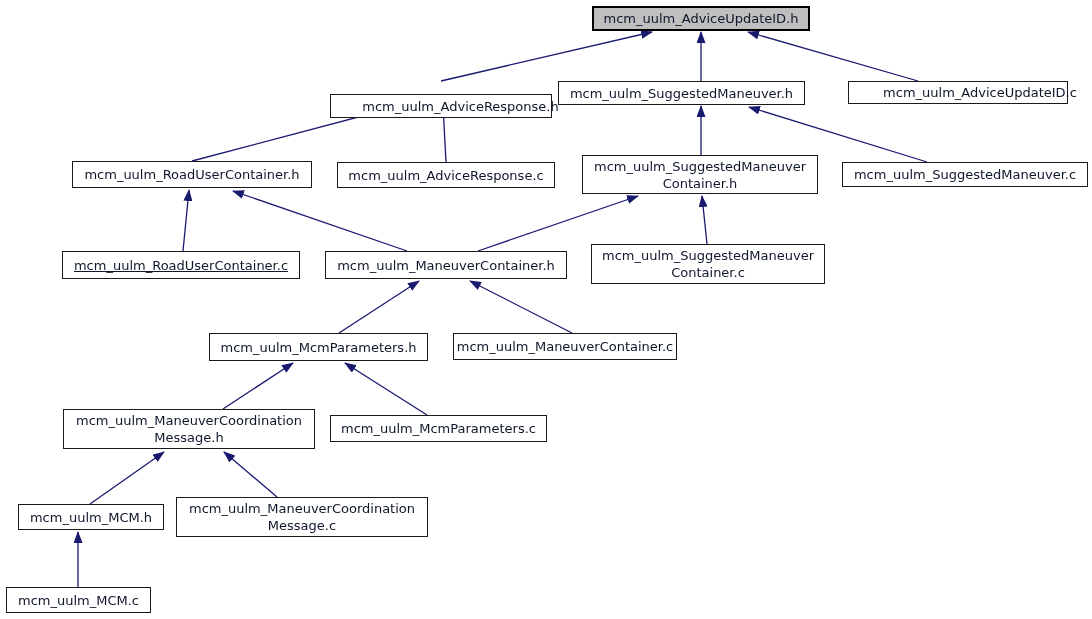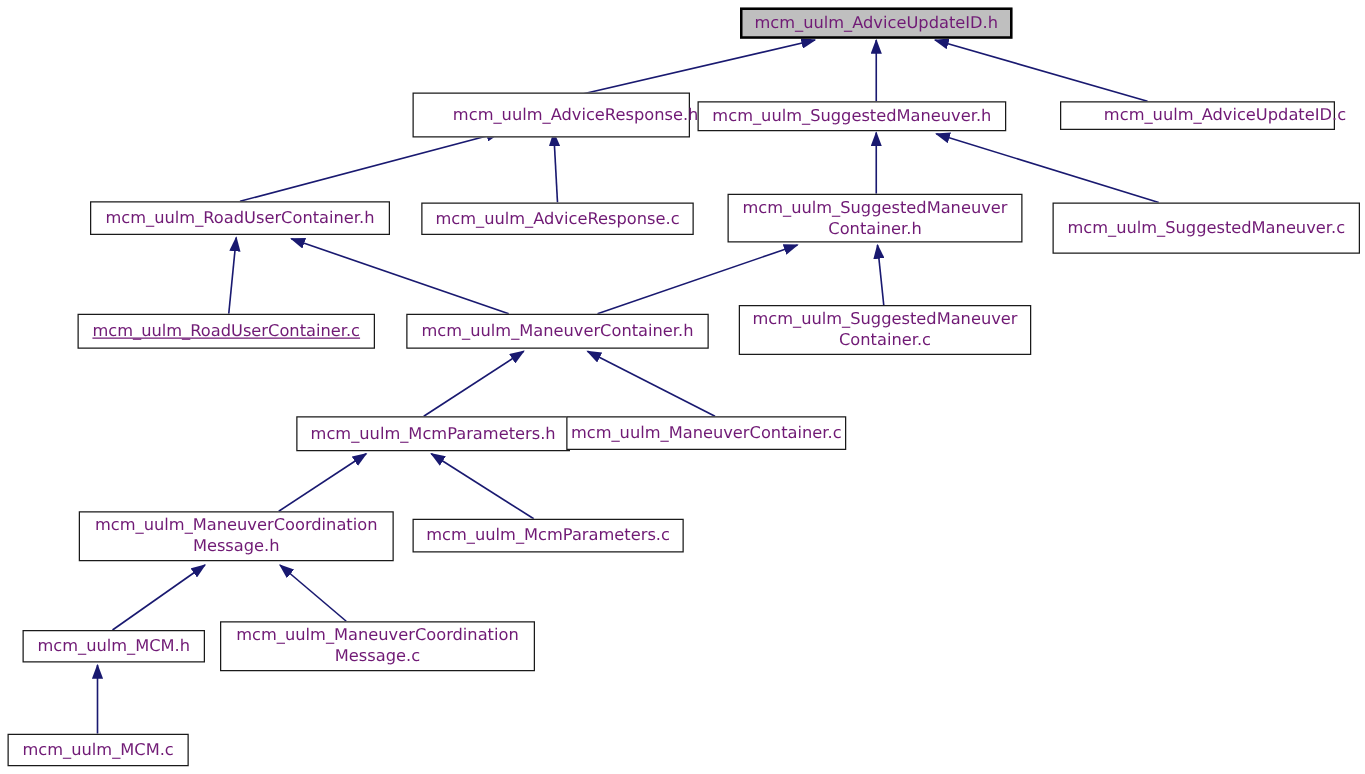--- a/index.html
+++ b/index.html
@@ -26,21 +26,21 @@
     position: absolute;
     box-sizing: border-box;
     background: #ffffff;
     border: 1px solid #1a1a1a;
     display: flex;
     flex-direction: column;
     align-items: center;
     justify-content: center;
     font-size: 13px;
     line-height: 17px;
-    color: #701a75;
+    color: #0f172a;
     white-space: nowrap;
     text-align: center;
     cursor: pointer;
   }
   .node.root {
     background: #bfbfbf;
     border: 2px solid #000000;
   }
   .node span {
     display: block;
@@ -74,53 +74,53 @@
         <line x1="427" y1="415" x2="345" y2="363" stroke="#191970" stroke-width="1.3" marker-end="url(#arrowhead)"></line>
         <line x1="90" y1="504" x2="164" y2="452" stroke="#191970" stroke-width="1.3" marker-end="url(#arrowhead)"></line>
         <line x1="277" y1="497" x2="224" y2="452" stroke="#191970" stroke-width="1.3" marker-end="url(#arrowhead)"></line>
         <line x1="78" y1="587" x2="78" y2="532" stroke="#191970" stroke-width="1.3" marker-end="url(#arrowhead)"></line>
       </g>
   </svg>
   <div id="node-layer">
       <div class="node root" style="left: 592px; top: 6px; width: 218px; height: 25px;">
         <span>mcm_uulm_AdviceUpdateID.h</span>
       </div>
-      <div class="node" style="left: 330px; top: 74px; width: 222px; height: 36px; padding-left: 39px;">
+      <div class="node" style="left: 330px; top: 94px; width: 222px; height: 24px; padding-left: 39px;">
         <span>mcm_uulm_AdviceResponse.h</span>
       </div>
       <div class="node" style="left: 558px; top: 81px; width: 247px; height: 24px;">
         <span>mcm_uulm_SuggestedManeuver.h</span>
       </div>
       <div class="node" style="left: 848px; top: 81px; width: 220px; height: 23px; padding-left: 44px;">
         <span>mcm_uulm_AdviceUpdateID.c</span>
       </div>
       <div class="node" style="left: 72px; top: 161px; width: 240px; height: 27px;">
         <span>mcm_uulm_RoadUserContainer.h</span>
       </div>
       <div class="node" style="left: 337px; top: 162px; width: 218px; height: 26px; text-align: center;">
         <span>mcm_uulm_AdviceResponse.c</span>
       </div>
       <div class="node" style="left: 582px; top: 155px; width: 236px; height: 39px;">
         <span>mcm_uulm_SuggestedManeuver</span>
         <span>Container.h</span>
       </div>
-      <div class="node" style="left: 842px; top: 162px; width: 246px; height: 41px;">
+      <div class="node" style="left: 842px; top: 162px; width: 246px; height: 25px;">
         <span>mcm_uulm_SuggestedManeuver.c</span>
       </div>
       <div class="node" style="left: 62px; top: 251px; width: 238px; height: 28px; text-decoration: underline;">
         <span>mcm_uulm_RoadUserContainer.c</span>
       </div>
       <div class="node" style="left: 325px; top: 251px; width: 242px; height: 28px;">
         <span>mcm_uulm_ManeuverContainer.h</span>
       </div>
       <div class="node" style="left: 591px; top: 244px; width: 234px; height: 40px;">
         <span>mcm_uulm_SuggestedManeuver</span>
         <span>Container.c</span>
       </div>
-      <div class="node" style="left: 209px; top: 333px; width: 219px; height: 28px; margin-left: 28px;">
+      <div class="node" style="left: 209px; top: 333px; width: 219px; height: 28px;">
         <span>mcm_uulm_McmParameters.h</span>
       </div>
       <div class="node" style="left: 453px; top: 333px; width: 224px; height: 27px;">
         <span>mcm_uulm_ManeuverContainer.c</span>
       </div>
       <div class="node" style="left: 63px; top: 409px; width: 252px; height: 40px;">
         <span>mcm_uulm_ManeuverCoordination</span>
         <span>Message.h</span>
       </div>
       <div class="node" style="left: 330px; top: 415px; width: 217px; height: 27px;">

